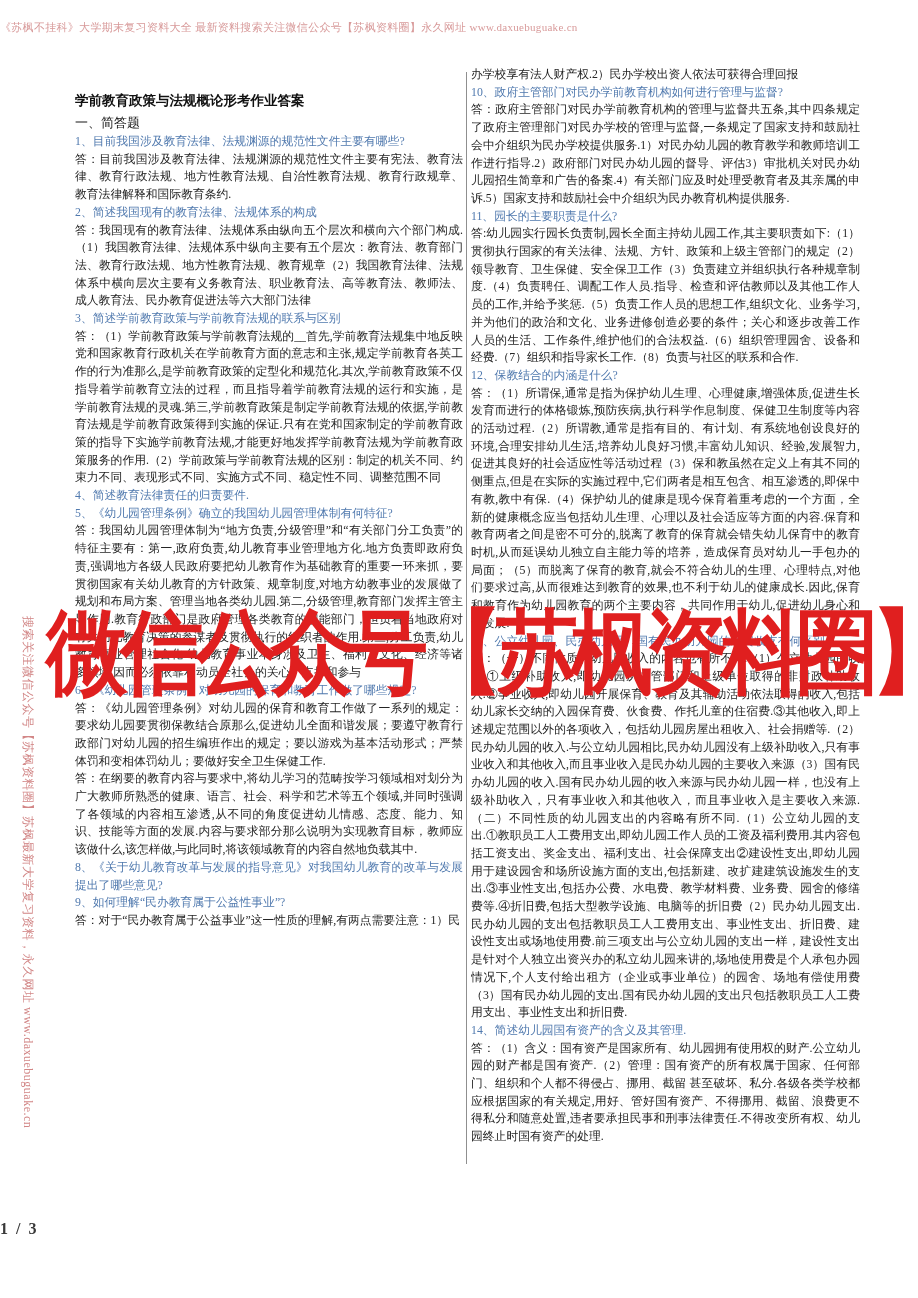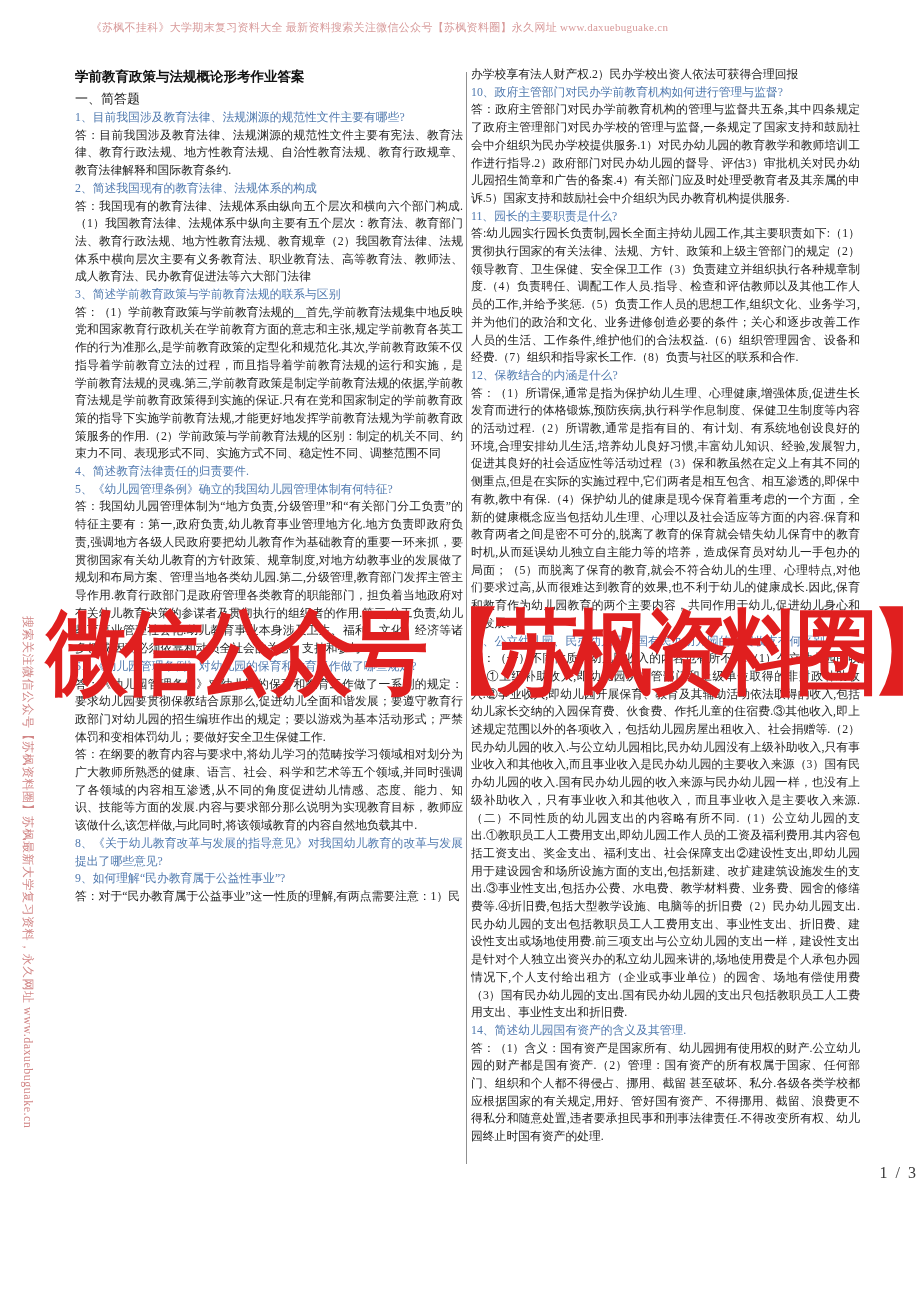--- a/index.html
+++ b/index.html
@@ -3,42 +3,42 @@
 <meta charset="utf-8">
 <style>
   html,body{margin:0;padding:0;}
   body{
     width:918px;height:1298px;overflow:hidden;position:relative;
     background:#ffffff;
     font-family:"Liberation Serif","DejaVu Serif",serif;
   }
   .page{position:absolute;inset:0;}
   .top-notice{
-    position:absolute;top:20px;left:0;width:759px;text-align:center;
+    position:absolute;top:20px;left:0;width:759px;
     font-size:11px;color:#d89a9a;letter-spacing:0.3px;
   }
   .col{
     position:absolute;top:66px;height:1105px;overflow:hidden;
     font-size:11.8px;line-height:17.7px;color:#242424;
     text-align:justify;text-justify:inter-ideograph;
   }
-  .col-left{left:75px;width:388px;}
+  .col-left{left:75px;width:388px;margin-top:24px;}
   .col-right{left:471px;width:389px;}
   .divider{
     position:absolute;left:466px;top:72px;width:1px;height:1092px;
     background:#8f8f8f;
   }
   p{margin:0;padding:0;}
   .doc-title{font-weight:bold;font-size:13.5px;line-height:22px;color:#111;}
   .subhead{font-weight:normal;font-size:13px;line-height:21px;color:#111;}
   .q{color:#5079ae;}
   .a{color:#242424;}
   .footer-page{
-    position:absolute;left:0;top:1164px;width:918px;text-align:right;
-    font-size:16px;color:#3a3a3a;letter-spacing:2px;
+    position:absolute;left:0;top:1220px;width:918px;text-align:left;
+    font-size:16px;color:#3a3a3a;letter-spacing:2px;font-weight:bold;
   }
   .watermark{
     position:absolute;left:46px;top:592px;width:880px;
     font-size:82px;font-weight:bold;letter-spacing:-7px;
     color:#e01f1f;white-space:nowrap;z-index:6;
     font-family:"Liberation Serif","DejaVu Serif",serif;
     transform:scaleY(1.12);transform-origin:left top;
   }
   .side-watermark{
     position:absolute;left:36px;top:616px;

